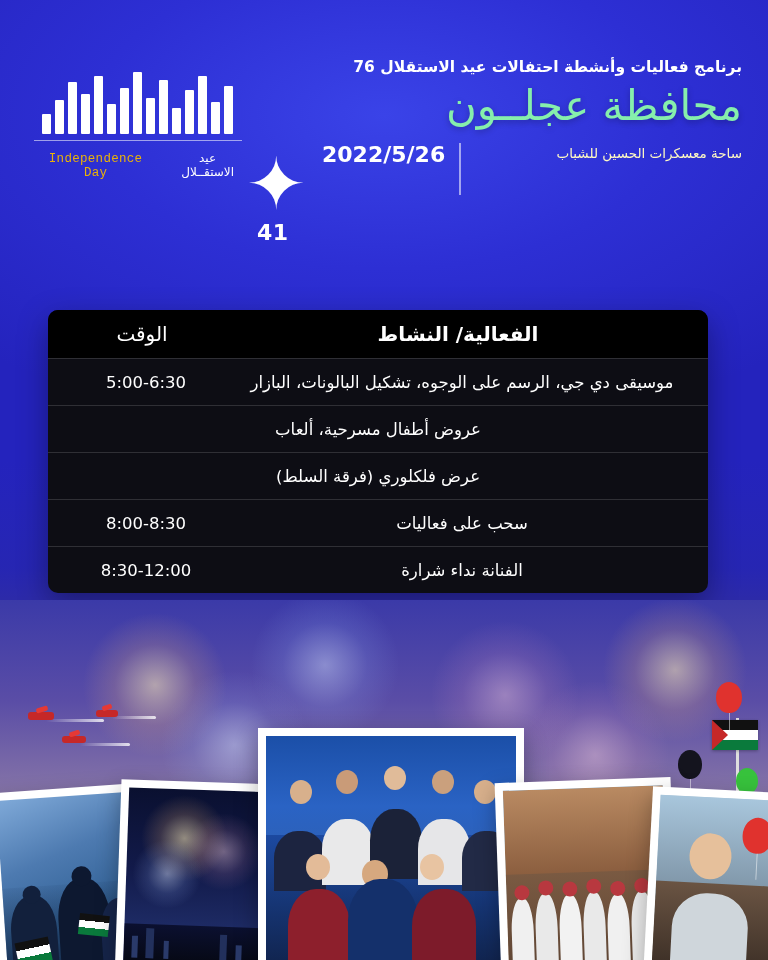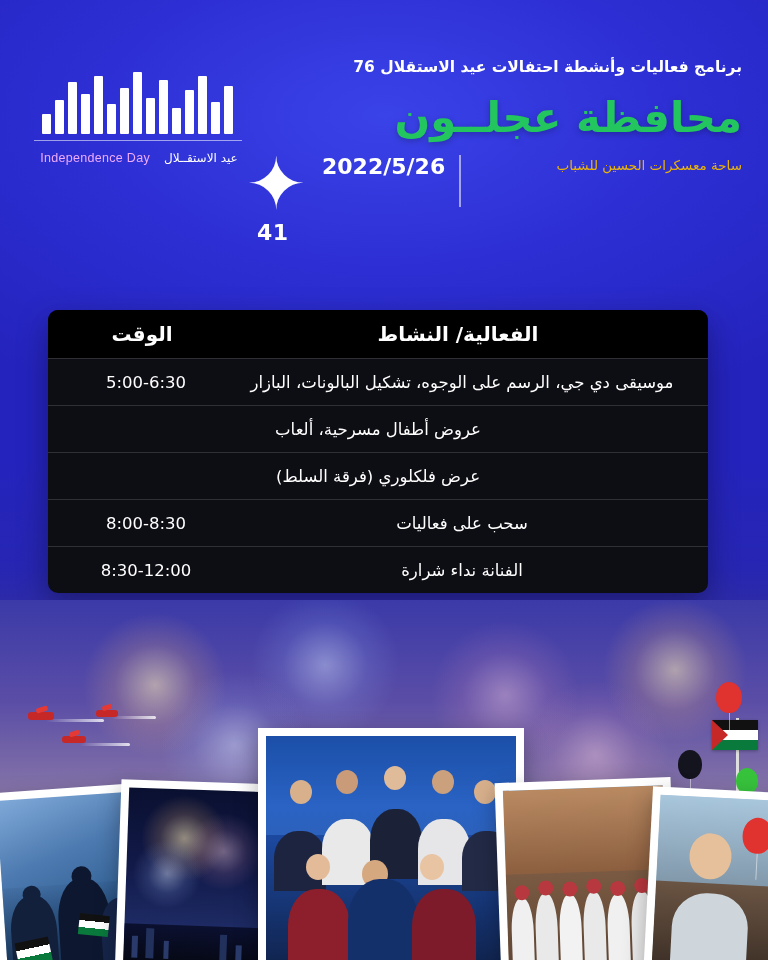--- a/index.html
+++ b/index.html
@@ -88,23 +88,23 @@
   .logo-caption {
     margin-top: 10px;
     display: flex;
     justify-content: center;
     align-items: baseline;
     gap: 14px;
     width: 210px;
     margin-left: 6px;
   }
   .logo-caption .en {
-    color: #f0abfc;
+    color: #eab308;
     font-size: 12.5px;
-    font-family: Liberation Sans, sans-serif;
+    font-family: Liberation Mono, monospace;
     letter-spacing: 0.3px;
   }
   .logo-caption .ar {
     color: #ffffff;
     font-size: 12px;
     direction: rtl;
     letter-spacing: 1px;
   }
   .logo-rule {
     width: 208px;
@@ -120,26 +120,26 @@
     top: 58px;
     width: 420px;
     text-align: right;
     color: #fff;
   }
   .kicker {
     font-size: 15.5px;
     font-weight: bold;
     color: #ffffff;
     letter-spacing: 0;
-    margin-bottom: 19px;
+    margin-bottom: 7px;
   }
   .gov-title {
     font-size: 42px;
-    font-weight: bold;
-    color: #22c55e;
+    font-weight: normal;
+    color: #86efac;
     letter-spacing: 0.5px;
     line-height: 1.1;
     text-shadow: 0 2px 6px rgba(0,0,0,0.25);
   }
   .meta-row {
     margin-top: 12px;
     display: flex;
     flex-direction: row;
     align-items: flex-start;
     justify-content: flex-start;
@@ -163,21 +163,21 @@
     text-align: right;
     flex: 1;
   }
   .place-label {
     color: #ffffff;
     font-size: 23px;
     font-weight: bold;
     letter-spacing: 1px;
   }
   .place-value {
-    color: #eab308;
+    color: #fef9c3;
     font-size: 13.5px;
     margin-top: 4px;
   }
 
   
   .schedule {
     position: absolute;
     left: 48px;
     top: 310px;
     width: 660px;
@@ -199,21 +199,21 @@
     text-align: center;
     color: #ffffff;
     font-size: 20px;
     font-weight: bold;
   }
   .col-time {
     width: 160px;
     text-align: center;
     color: #ffffff;
     font-size: 20px;
-    font-weight: bold;
+    font-weight: normal;
   }
   .sched-row {
     display: flex;
     flex-direction: row;
     align-items: center;
     min-height: 46px;
     padding: 0 14px;
     border-top: 1px solid rgba(255,255,255,0.14);
   }
   .sched-row:first-of-type { border-top: none; }

